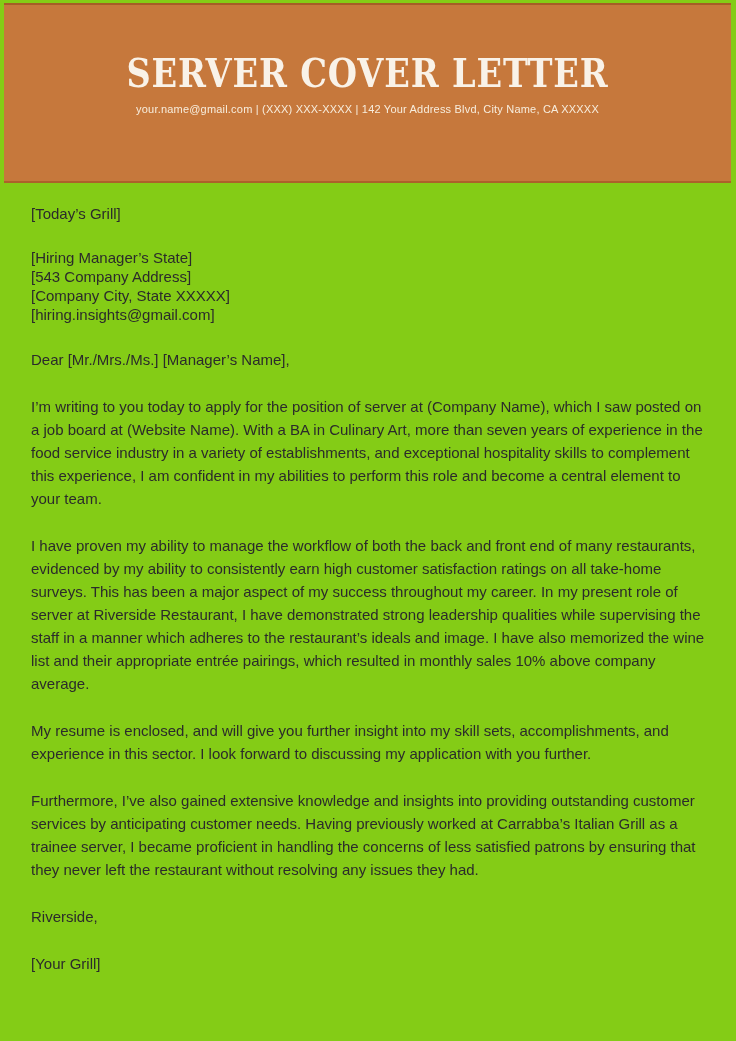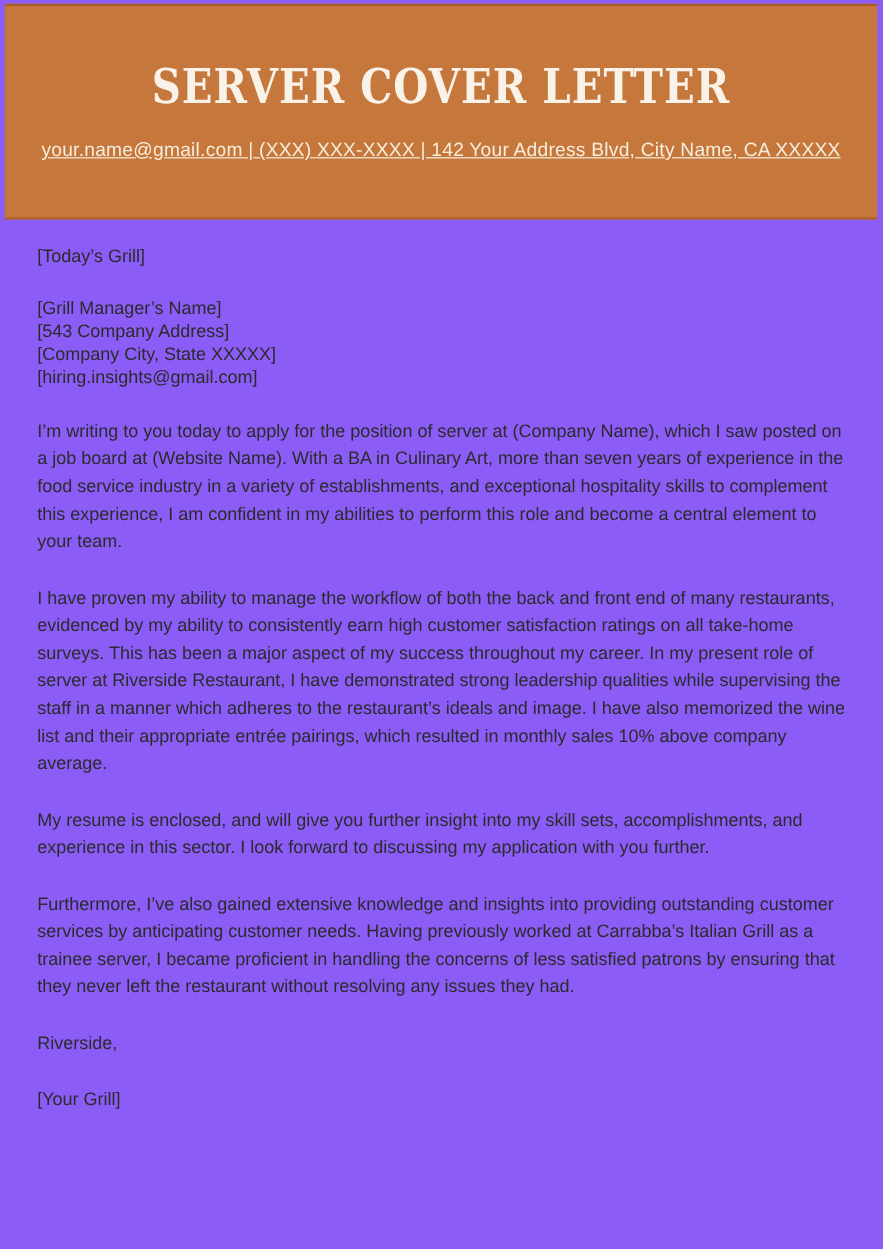--- a/index.html
+++ b/index.html
@@ -4,21 +4,21 @@
 <style>
   html, body {
     margin: 0;
     padding: 0;
     background: #ffffff;
   }
   .page {
     position: relative;
     width: 736px;
     height: 1041px;
-    background: #8b5cf6;
+    background: #84cc16;
     font-family: "Liberation Sans", sans-serif;
     color: #2b2b2b;
     overflow: hidden;
   }
   
   .banner {
     position: absolute;
     top: 3px;
     left: 4px;
     right: 5px;
@@ -36,25 +36,24 @@
     font-weight: bold;
     font-size: 40px;
     line-height: 1;
     letter-spacing: 1px;
     color: #f9f2e8;
     transform: scaleX(0.84);
     transform-origin: 50% 50%;
     white-space: nowrap;
   }
   .banner .contact {
-    margin-top: 24px;
-    font-size: 16px;
+    margin-top: 10px;
+    font-size: 11px;
     letter-spacing: 0.2px;
     color: #f7eddd;
-    text-decoration: underline;
   }
   
   .letter {
     position: absolute;
     top: 183px;
     left: 0;
     right: 0;
     padding: 19px 30px 0 31px;
     font-size: 15px;
     line-height: 23px;
@@ -87,26 +86,27 @@
   <header class="banner" style="background: rgb(198, 120, 60);">
     <h1 style="color: rgb(249, 242, 232);">SERVER COVER LETTER</h1>
     <div class="contact">your.name@gmail.com  |  (XXX) XXX-XXXX  |  142 Your Address Blvd, City Name, CA XXXXX</div>
   </header>
 
   <main class="letter">
 
     <p class="date-line">[Today’s Grill]</p>
 
     <div class="recipient-block">
-      <p>[Grill Manager’s Name]</p>
+      <p>[Hiring Manager’s State]</p>
       <p>[543 Company Address]</p>
       <p>[Company City, State XXXXX]</p>
       <p>[hiring.insights@gmail.com]</p>
     </div>
 
+    <p>Dear [Mr./Mrs./Ms.] [Manager’s Name],</p>
 
     <p>I’m writing to you today to apply for the position of server at (Company Name), which I saw posted on a job board at (Website Name). With a BA in Culinary Art, more than seven years of experience in the food service industry in a variety of establishments, and exceptional hospitality skills to complement this experience, I am confident in my abilities to perform this role and become a central element to your team.</p>
 
     <p>I have proven my ability to manage the workflow of both the back and front end of many restaurants, evidenced by my ability to consistently earn high customer satisfaction ratings on all take-home surveys. This has been a major aspect of my success throughout my career. In my present role of server at Riverside Restaurant, I have demonstrated strong leadership qualities while supervising the staff in a manner which adheres to the restaurant’s ideals and image. I have also memorized the wine list and their appropriate entrée pairings, which resulted in monthly sales 10% above company average.</p>
 
     <p>My resume is enclosed, and will give you further insight into my skill sets, accomplishments, and experience in this sector. I look forward to discussing my application with you further.</p>
 
     <p>Furthermore, I’ve also gained extensive knowledge and insights into providing outstanding customer services by anticipating customer needs. Having previously worked at Carrabba’s Italian Grill as a trainee server, I became proficient in handling the concerns of less satisfied patrons by ensuring that they never left the restaurant without resolving any issues they had.</p>
 
     <p class="closing-line">Riverside,</p>

